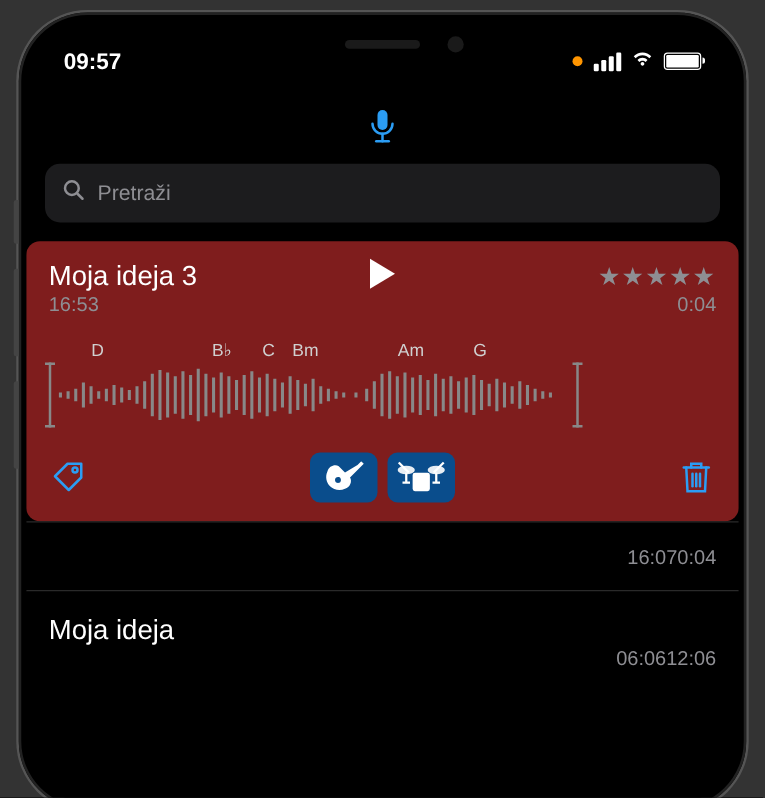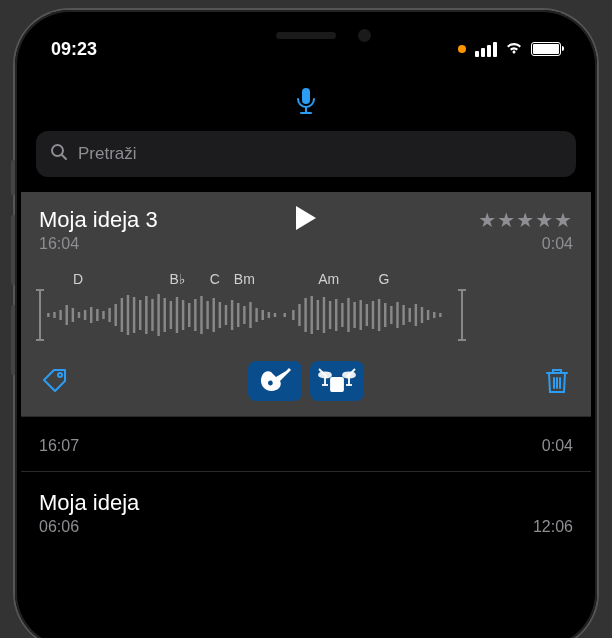--- a/index.html
+++ b/index.html
@@ -149,22 +149,23 @@
     .search-input {
       background: transparent;
       border: none;
       outline: none;
       color: #8e8e93;
       font-size: 17px;
       flex: 1;
     }
     .search-input::placeholder { color: #8e8e93; }
     .recording-expanded {
-      background: #404040;
+      background: #7f1d1d;
       padding: 15px 18px 15px;
+      border-radius: 11px;
     }
     .rec-header {
       display: flex;
       align-items: center;
       position: relative;
     }
     .rec-title {
       color: #fff;
       font-size: 22px;
     }
@@ -267,25 +268,24 @@
     .list-item {
       padding: 18px 18px 16px;
       border-top: 1px solid #2a2a2a;
     }
     .list-title {
       color: #fff;
       font-size: 22px;
     }
     .list-sub {
       display: flex;
-      justify-content: space-between;
+      justify-content: flex-end;
       color: #8e8e93;
       font-size: 16px;
       margin-top: 2px;
-      gap: 24px;
     }
     .side-buttons-left {
       position: absolute;
       left: -4px;
       top: 150px;
     }
     .side-btn {
       width: 4px;
       background: #444;
       border-radius: 2px 0 0 2px;
@@ -301,21 +301,21 @@
     <div class="side-btn" style="height:70px"></div>
     <div class="side-btn" style="height:70px"></div>
   </div>
   <div class="phone-inner">
     <div class="notch">
       <div class="speaker"></div>
       <div class="camera"></div>
     </div>
 
     <div class="status-bar">
-      <div class="status-time">09:23</div>
+      <div class="status-time">09:57</div>
       <div class="status-right">
         <div class="orange-dot"></div>
         <div class="signal-bars">
           <span></span>
             <span></span>
             <span></span>
             <span></span>
         </div>
         <div class="wifi-icon">
           <svg viewBox="0 0 20 15" fill="#fff">
@@ -351,21 +351,21 @@
       <div class="rec-header">
         <div class="rec-title">Moja ideja 3</div>
         <div class="play-btn">
           <svg viewBox="0 0 24 28" fill="#fff">
               <path d="M2 2 L22 14 L2 26 Z"></path>
             </svg>
         </div>
         <div class="stars">★★★★★</div>
       </div>
       <div class="rec-sub">
-        <span>16:04</span>
+        <span>16:53</span>
         <span>0:04</span>
       </div>
 
       <div class="waveform-area">
         <div class="chord-labels">
           <span class="chord" style="left:3%">D</span>
           <span class="chord" style="left:27%">B♭</span>
           <span class="chord" style="left:37%">C</span>
           <span class="chord" style="left:43%">Bm</span>
           <span class="chord" style="left:64%">Am</span>

